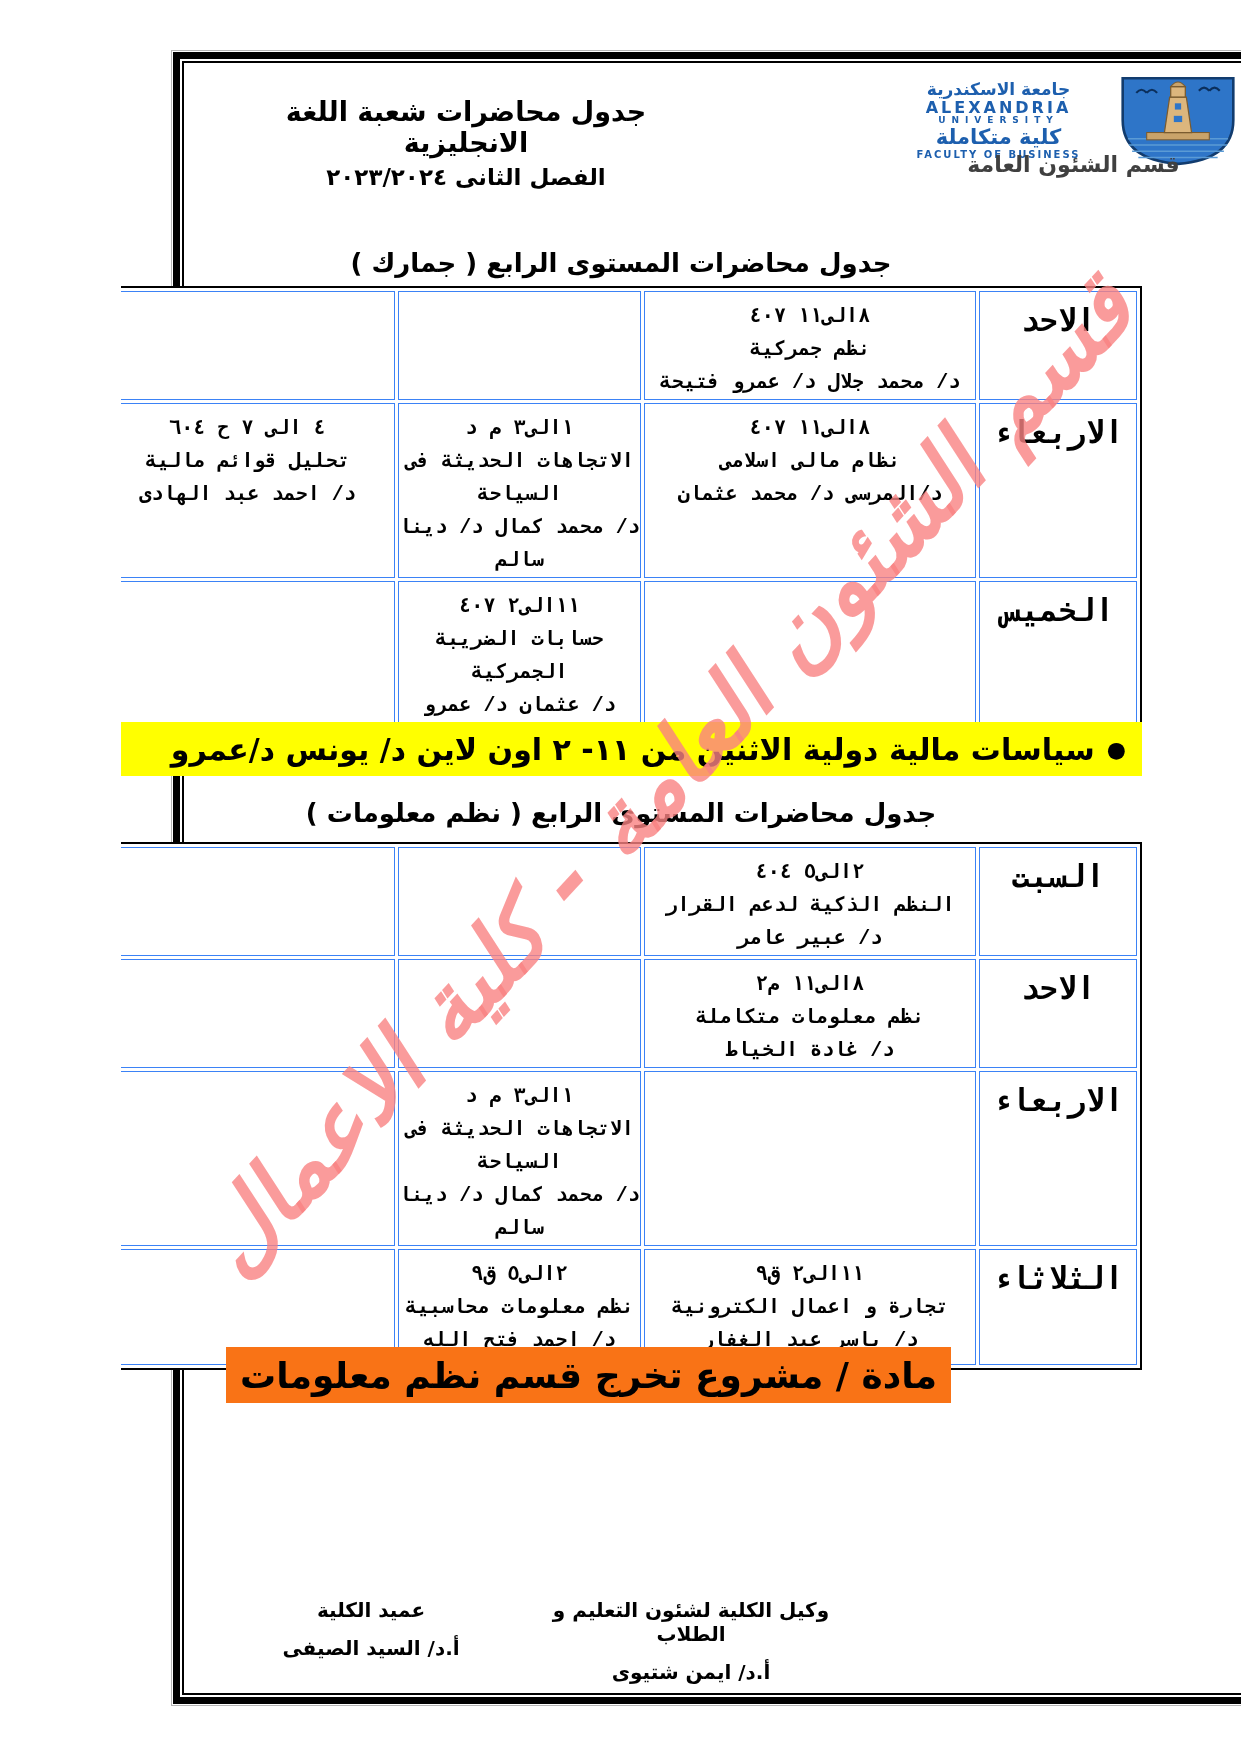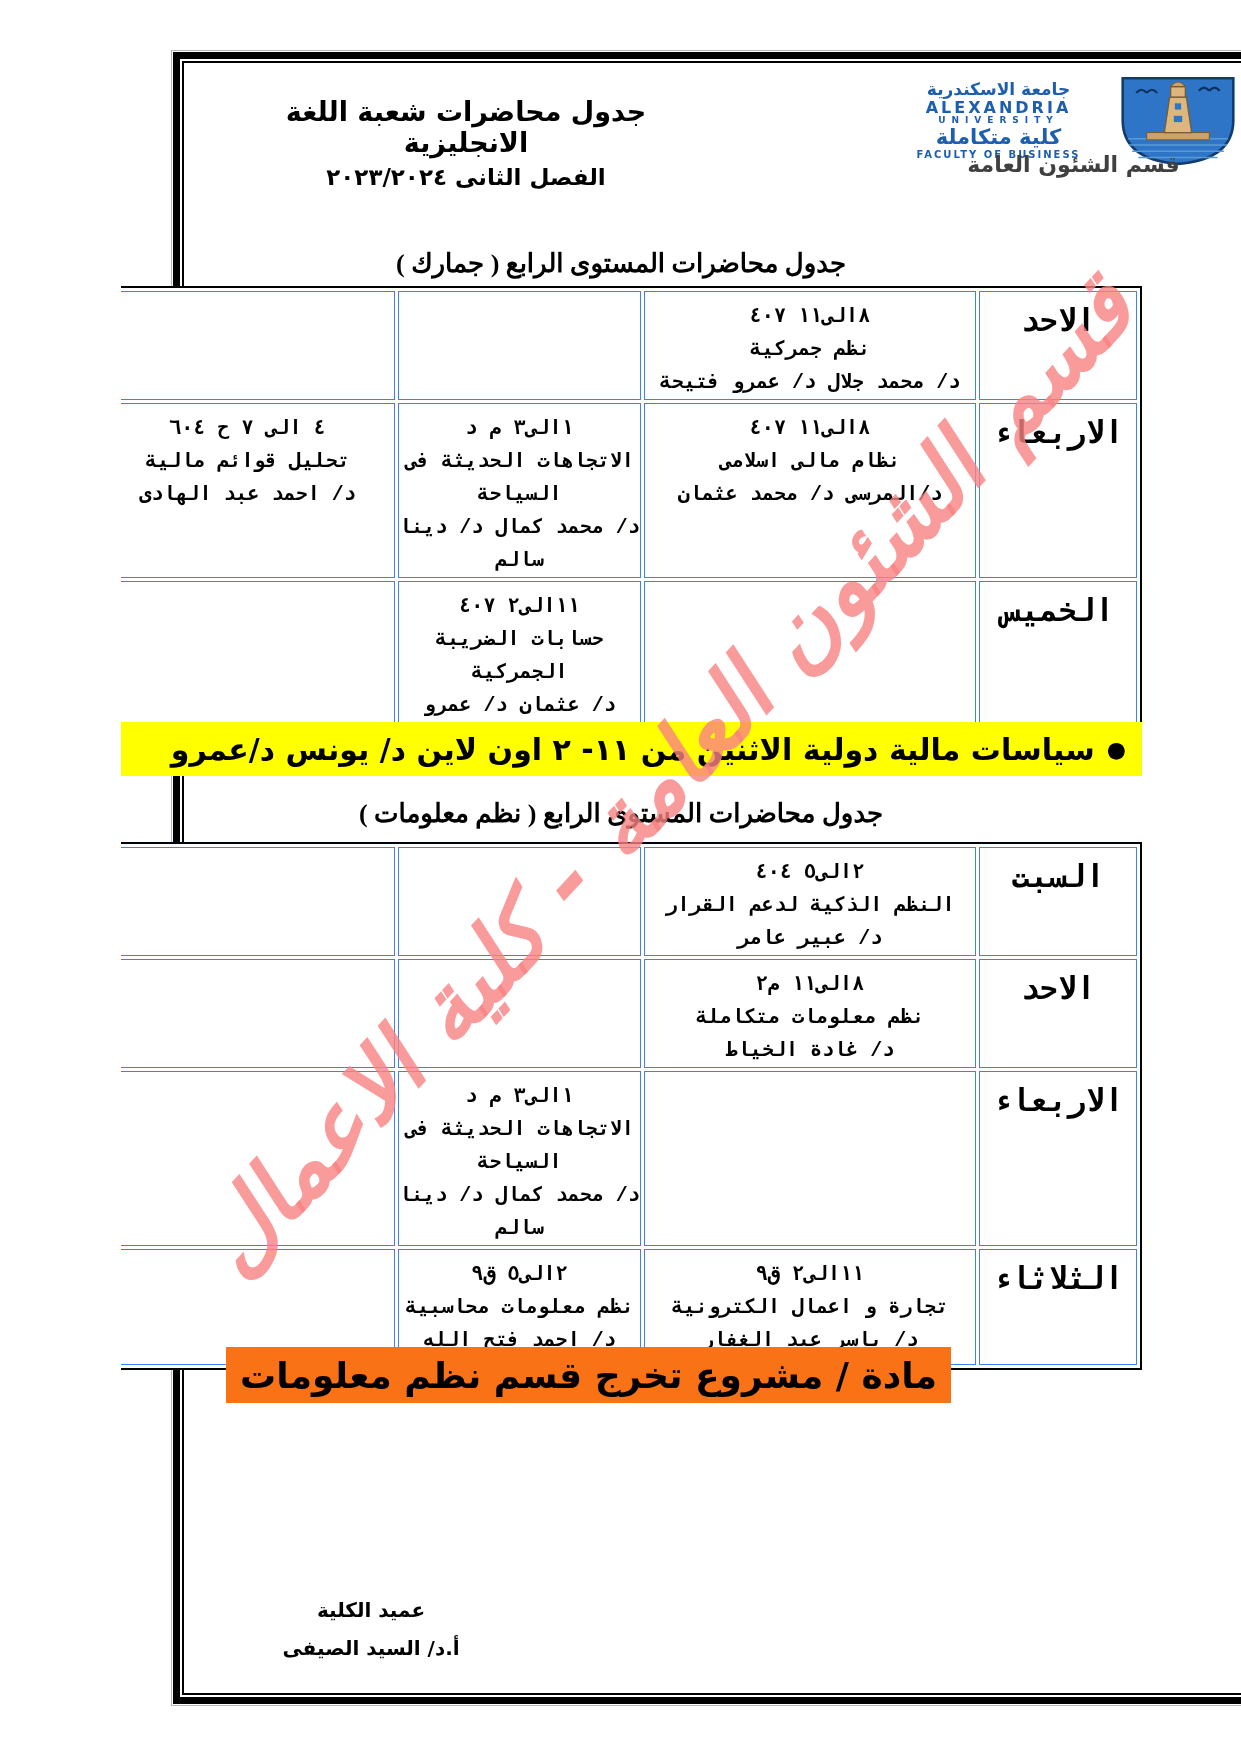--- a/index.html
+++ b/index.html
@@ -20,21 +20,21 @@
   .logo-en2 { font-size:9px; font-weight:bold; letter-spacing:6px; }
   .logo-fac-ar { font-size:21px; font-weight:bold; }
   .logo-fac-en { font-size:10px; font-weight:bold; letter-spacing:2px; }
   .dept-label { position:absolute; top:152px; left:835px; width:235px; text-align:center; font-size:22px; font-weight:bold; color:#404040; }
 
   .main-title { position:absolute; top:96px; right:545px; width:460px; text-align:center; font-weight:bold; }
   .main-title .t1 { font-size:27px; }
   .main-title .t2 { font-size:23px; margin-top:6px; }
 
   
-  .tbl-title { position:absolute; right:99px; width:1042px; text-align:center; font-size:26px; font-weight:bold;font-family:Liberation Serif, serif; }
+  .tbl-title { position:absolute; right:99px; width:1042px; text-align:center; font-size:26px; font-weight:bold; }
   .sched { position:absolute; right:99px; width:1042px; border-collapse:separate; border-spacing:3px; border:2px solid #000; background:#fff; table-layout:fixed; }
   .sched td { border:1px solid #3b82f6; vertical-align:top; text-align:center; padding-top:8px;font-family:Liberation Mono, monospace; }
   .sched td.day { font-size:31px; font-weight:bold; padding-top:10px; }
   .sched td.cell { font-size:20px; font-weight:bold; line-height:1.65; white-space:pre-line; }
   col.c-day { width:158px; } col.c-a { width:332px; } col.c-b { width:243px; } col.c-c { width:295px; }
   #tbl1 tr.r0 td { height:104px; } #tbl1 tr.r1 td { height:110px; } #tbl1 tr.r2 td { height:186px; }
   #tbl2 tr.r0 td { height:107px; } #tbl2 tr.r1 td { height:109px; } #tbl2 tr.r2 td { height:109px; } #tbl2 tr.r3 td { height:116px; }
 
   
   .note1 { position:absolute; top:722px; right:99px; width:1042px; min-height:54px; background:#ffff00; display:flex; align-items:center; gap:12px; padding:4px 16px 4px 6px; font-size:30px; font-weight:bold; }
@@ -184,20 +184,24 @@
       <td class="cell">٢الى٥  ق٩
 نظم معلومات محاسبية
 د/ احمد فتح الله</td>
       <td class="cell"></td>
     </tr>
   </tbody>
     </table>
 
   <div class="note2">مادة / مشروع تخرج قسم نظم معلومات</div>
 
+  <div class="sig sig-mid">
+    <div>وكيل الكلية لشئون التعليم و الطلاب</div>
+    <div class="name">أ.د/ ايمن شتيوى</div>
+  </div>
   <div class="sig sig-left">
     <div>عميد الكلية</div>
     <div class="name">أ.د/ السيد الصيفى</div>
   </div>
 
   <div class="watermark">قسم الشئون العامة - كلية الاعمال</div>
 
 </div>
 
 </body></html>

